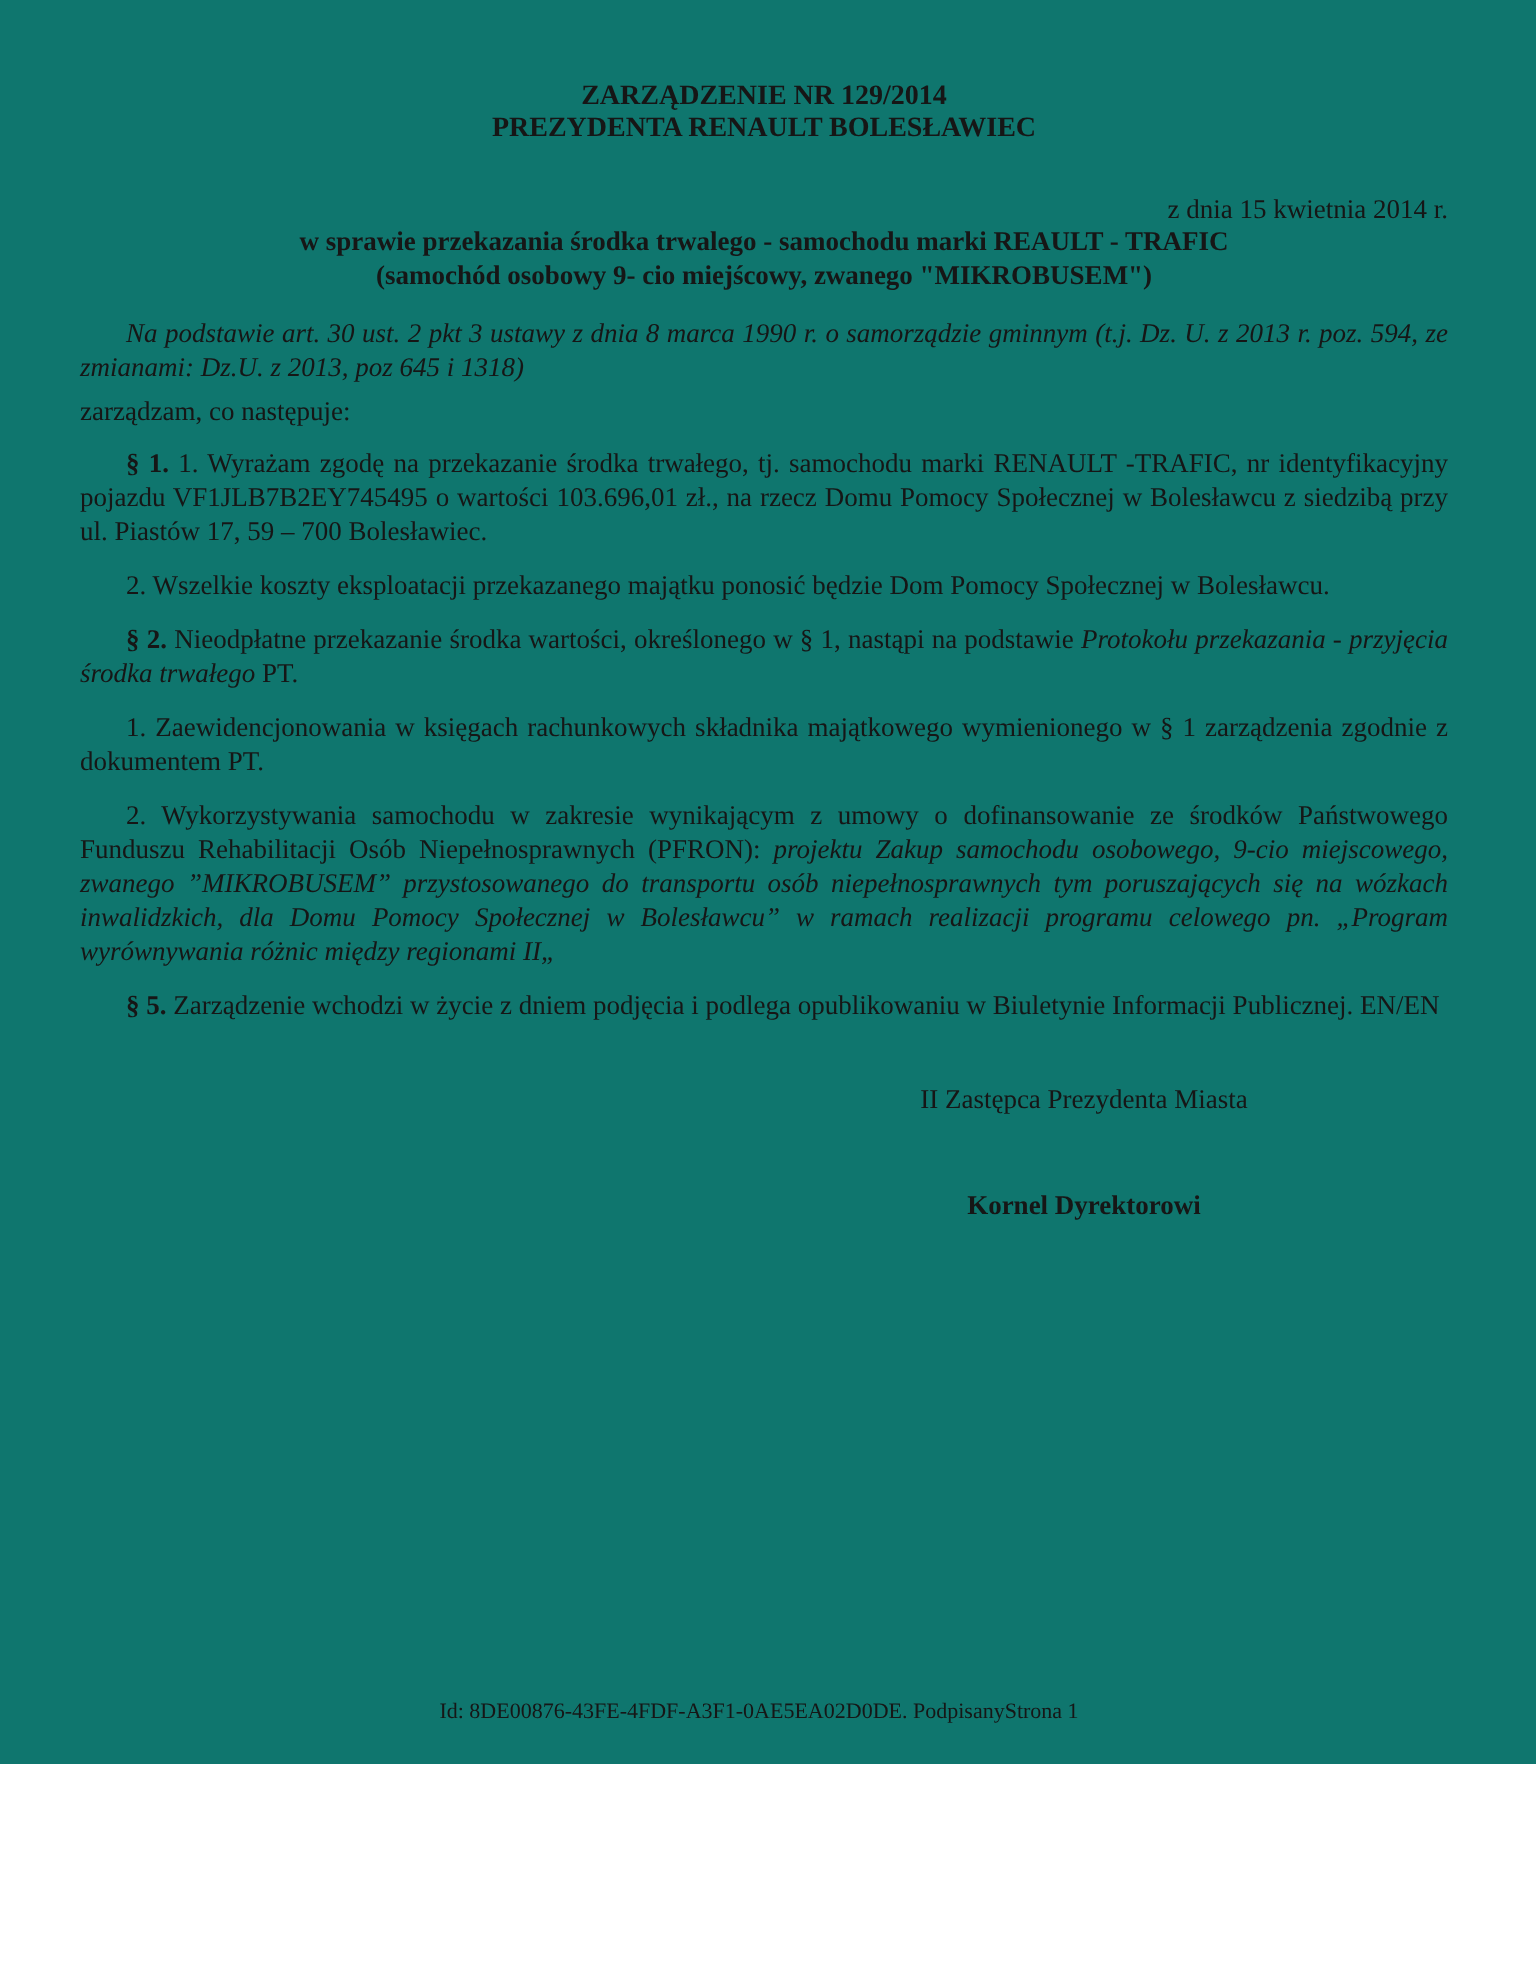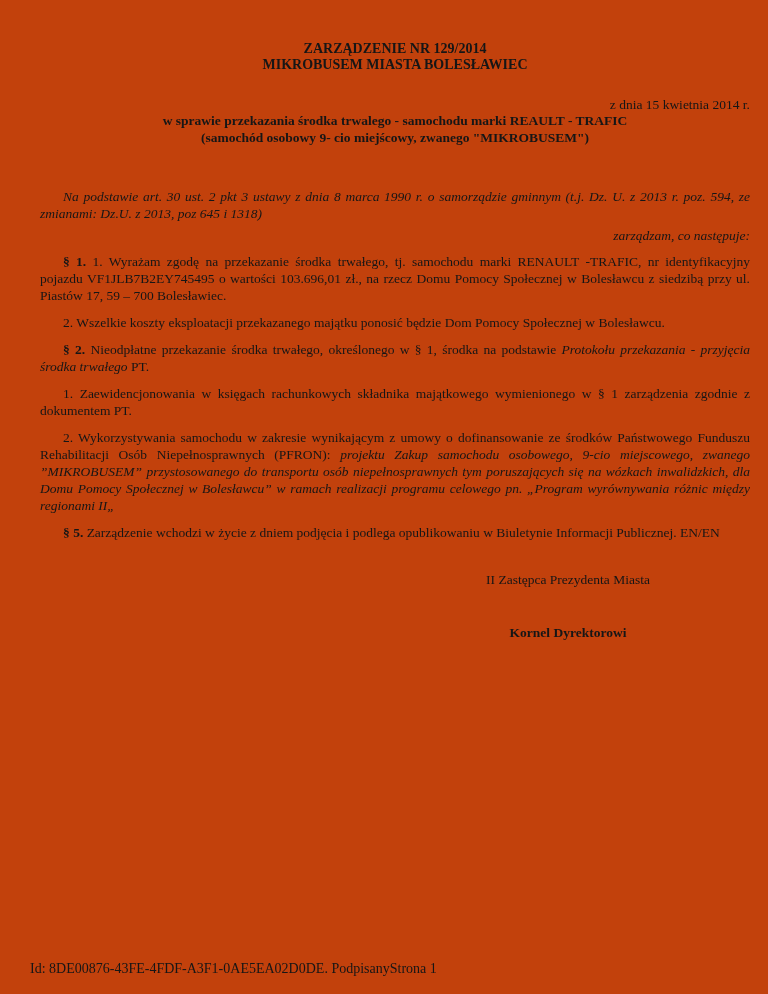--- a/index.html
+++ b/index.html
@@ -3,107 +3,106 @@
 <meta charset="utf-8">
 <style>
   html, body {
     margin: 0;
     padding: 0;
     background: #ffffff;
   }
   .page {
     position: relative;
     width: 768px;
-    height: 994px;
+    height: 882px;
     margin: 0 auto;
-    background: #c2410c;
+    background: #0f766e;
     color: #161616;
     font-family: "Liberation Serif", "DejaVu Serif", serif;
     font-size: 13.5px;
     line-height: 17px;
     overflow: hidden;
     box-sizing: border-box;
-    padding: 41px 18px 0 40px;
+    padding: 41px 44px 0 40px;
   }
   .title-line {
     text-align: center;
     font-weight: bold;
     font-size: 14px;
     line-height: 16px;
   }
   .date-line {
     text-align: right;
     margin-top: 23px;
   }
   .subject-block {
     text-align: center;
     font-weight: bold;
     line-height: 16.5px;
   }
   .doc-body {
-    margin-top: 42px;
+    margin-top: 12px;
   }
   .par {
     margin: 0 0 10px 0;
     text-align: justify;
     text-indent: 23px;
   }
   .par.basis {
     font-style: italic;
     margin-bottom: 5px;
   }
   .par.ordain {
-    text-align: right;
+    text-align: left;
     text-indent: 0;
     margin-bottom: 9px;
-    font-style: italic;
   }
   .b { font-weight: bold; }
   .i { font-style: italic; }
   .signature {
     width: 300px;
     margin: 30px 32px 16px auto;
     text-align: center;
   }
   .sig-name {
     font-weight: bold;
     margin-top: 36px;
   }
   .footer {
     position: absolute;
     left: 30px;
     right: 39px;
     bottom: 19px;
     display: flex;
-    justify-content: flex-start;
-    font-size: 14px;
+    justify-content: center;
+    font-size: 11px;
     line-height: 13px;
   }
 </style>
 </head>
 <body>
 
 <div class="page">
 
   <header>
     <div class="title-line">ZARZĄDZENIE NR 129/2014</div>
-    <div class="title-line">MIKROBUSEM MIASTA BOLESŁAWIEC</div>
+    <div class="title-line">PREZYDENTA RENAULT BOLESŁAWIEC</div>
     <div class="date-line">z dnia 15 kwietnia 2014 r.</div>
     <div class="subject-block">
       <div>w sprawie przekazania środka trwalego - samochodu marki REAULT - TRAFIC</div>
       <div>(samochód osobowy 9- cio miejścowy, zwanego "MIKROBUSEM")</div>
     </div>
   </header>
 
   <main class="doc-body">
       <p class="par basis"><span class="i">Na podstawie art. 30 ust. 2 pkt 3 ustawy z dnia 8 marca 1990 r. o samorządzie gminnym (t.j. Dz. U. z 2013 r. poz. 594, ze zmianami: Dz.U. z 2013, poz 645 i 1318)</span></p>
       <p class="par ordain"><span>zarządzam, co następuje:</span></p>
       <p class="par body"><span class="b">§ 1. </span><span>1. Wyrażam zgodę na przekazanie środka trwałego, tj. samochodu marki RENAULT -TRAFIC, nr identyfikacyjny pojazdu VF1JLB7B2EY745495 o wartości 103.696,01 zł., na rzecz Domu Pomocy Społecznej w Bolesławcu z siedzibą przy ul. Piastów 17, 59 – 700 Bolesławiec.</span></p>
       <p class="par body"><span>2. Wszelkie koszty eksploatacji przekazanego majątku ponosić będzie Dom Pomocy Społecznej w Bolesławcu.</span></p>
-      <p class="par body"><span class="b">§ 2. </span><span>Nieodpłatne przekazanie środka trwałego, określonego w § 1, środka na podstawie </span><span class="i">Protokołu przekazania - przyjęcia środka trwałego</span><span> PT.</span></p>
+      <p class="par body"><span class="b">§ 2. </span><span>Nieodpłatne przekazanie środka wartości, określonego w § 1, nastąpi na podstawie </span><span class="i">Protokołu przekazania - przyjęcia środka trwałego</span><span> PT.</span></p>
       <p class="par body"><span>1. Zaewidencjonowania w księgach rachunkowych składnika majątkowego wymienionego w § 1 zarządzenia zgodnie z dokumentem PT.</span></p>
       <p class="par body"><span>2. Wykorzystywania samochodu w zakresie wynikającym z umowy o dofinansowanie ze środków Państwowego Funduszu Rehabilitacji Osób Niepełnosprawnych (PFRON): </span><span class="i">projektu Zakup samochodu osobowego, 9-cio miejscowego, zwanego ”MIKROBUSEM” przystosowanego do transportu osób niepełnosprawnych tym poruszających się na wózkach inwalidzkich, dla Domu Pomocy Społecznej w Bolesławcu” w ramach realizacji programu celowego pn. „Program wyrównywania różnic między regionami II„</span></p>
       <p class="par body"><span class="b">§ 5. </span><span>Zarządzenie wchodzi w życie z dniem podjęcia i podlega opublikowaniu w Biuletynie Informacji Publicznej. EN/EN</span></p>
     </main>
 
   <div class="signature">
     <div class="sig-role">II Zastępca Prezydenta Miasta</div>
     <div class="sig-name">Kornel Dyrektorowi</div>
   </div>
 

